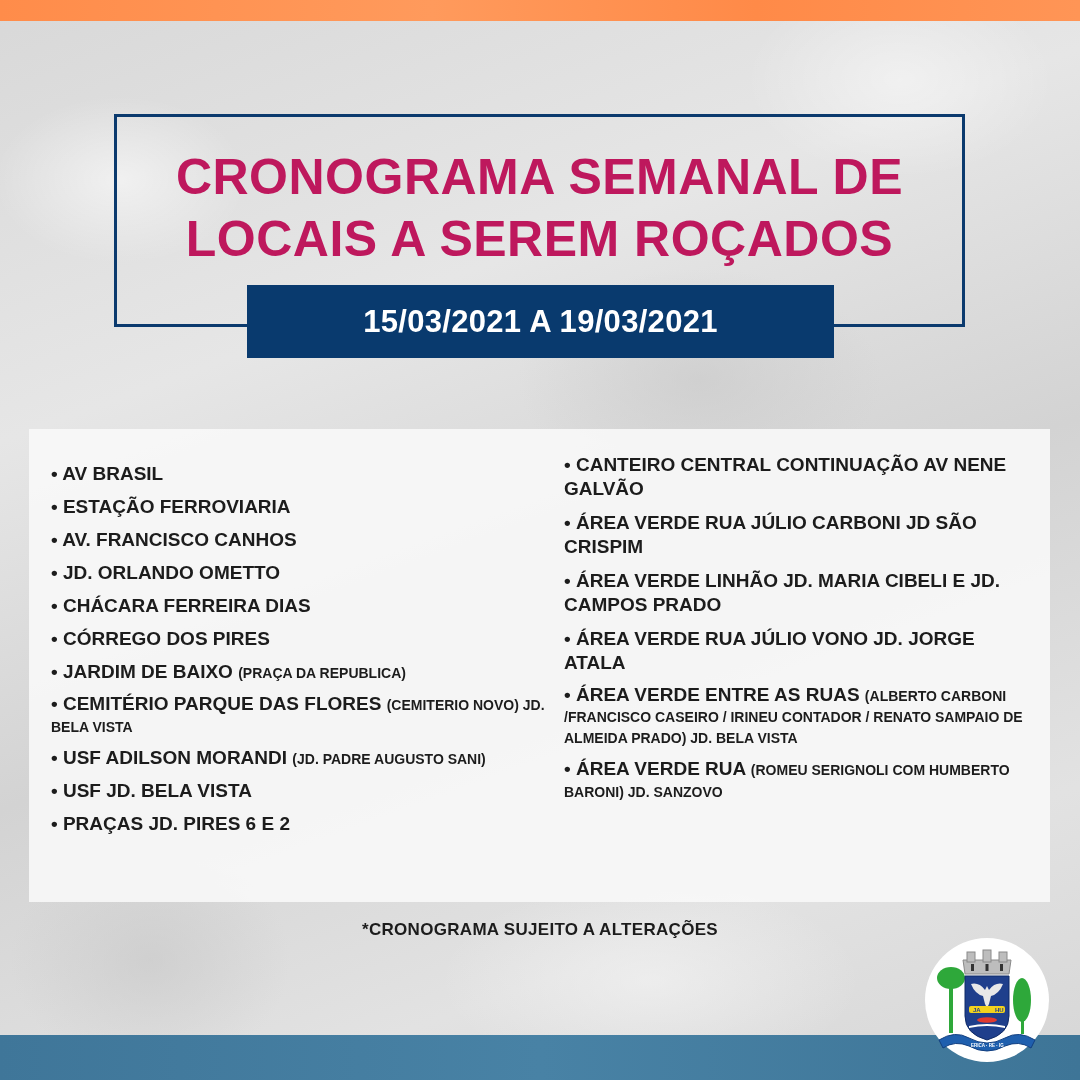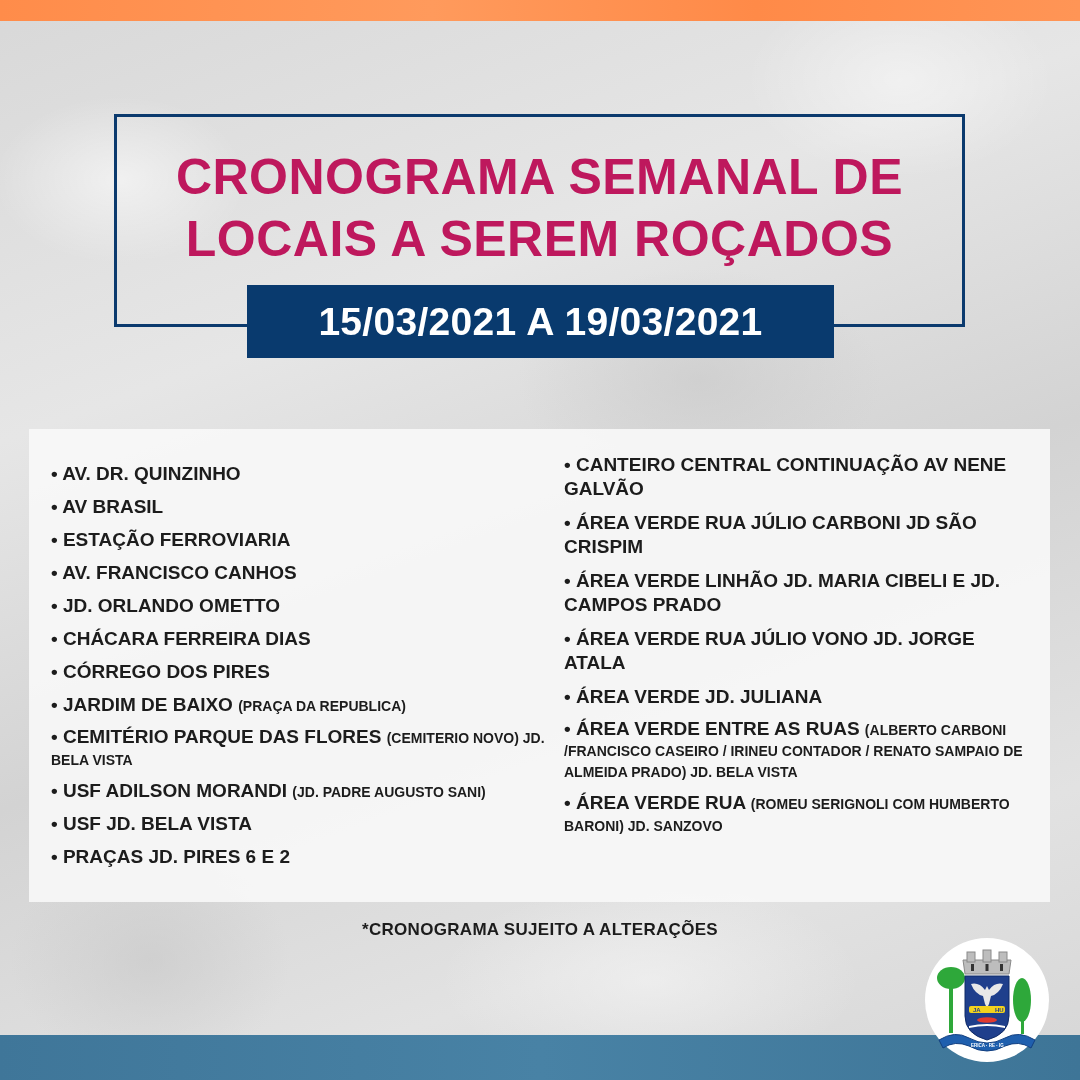--- a/index.html
+++ b/index.html
@@ -36,21 +36,21 @@
       line-height: 62px;
       letter-spacing: 0.5px;
     }
     .title div { white-space: nowrap; }
     .date-box {
       position: absolute; left: 247px; top: 285px; width: 587px; height: 73px;
       background: #093a6e;
       display: flex; align-items: center; justify-content: center;
     }
     .date-text {
-      color: #ffffff; font-weight: bold; font-size: 39px; letter-spacing: 0.3px;
+      color: #ffffff; font-weight: bold; font-size: 31px; letter-spacing: 0.3px;
     }
     .panel {
       position: absolute; left: 29px; top: 429px; width: 1021px; height: 473px;
       background: rgba(248,248,248,0.9);
     }
     .col {
       position: absolute; top: 0;
       color: #1c1c1c;
       font-weight: bold;
     }
@@ -85,40 +85,38 @@
   <div>CRONOGRAMA SEMANAL DE</div>
   <div>LOCAIS A SEREM ROÇADOS</div>
 </div>
 
 <div class="date-box">
   <span class="date-text">15/03/2021 A 19/03/2021</span>
 </div>
 
 <div class="panel">
   <div class="col col-left">
-    <div class="item"><span>•</span> <span>AV. DR. QUINZINHO</span></div>
     <div class="item"><span>•</span> <span>AV BRASIL</span></div>
     <div class="item"><span>•</span> <span>ESTAÇÃO FERROVIARIA</span></div>
     <div class="item"><span>•</span> <span>AV. FRANCISCO CANHOS</span></div>
     <div class="item"><span>•</span> <span>JD. ORLANDO OMETTO</span></div>
     <div class="item"><span>•</span> <span>CHÁCARA FERREIRA DIAS</span></div>
     <div class="item"><span>•</span> <span>CÓRREGO DOS PIRES</span></div>
     <div class="item"><span>•</span> <span>JARDIM DE BAIXO</span> <span class="small">(PRAÇA DA REPUBLICA)</span></div>
     <div class="item" style="line-height:22px;"><span>•</span> <span>CEMITÉRIO PARQUE DAS FLORES</span> <span class="small">(CEMITERIO NOVO) JD. BELA VISTA</span></div>
     <div class="item"><span>•</span> <span>USF ADILSON MORANDI</span> <span class="small">(JD. PADRE AUGUSTO SANI)</span></div>
     <div class="item"><span>•</span> <span>USF JD. BELA VISTA</span></div>
     <div class="item"><span>•</span> <span>PRAÇAS JD. PIRES 6 E 2</span></div>
   </div>
 
   <div class="col col-right">
     <div class="item"><span>•</span> <span>CANTEIRO CENTRAL CONTINUAÇÃO AV NENE GALVÃO</span></div>
     <div class="item"><span>•</span> <span>ÁREA VERDE RUA JÚLIO CARBONI JD SÃO CRISPIM</span></div>
     <div class="item"><span>•</span> <span>ÁREA VERDE LINHÃO JD. MARIA CIBELI E JD. CAMPOS PRADO</span></div>
     <div class="item"><span>•</span> <span>ÁREA VERDE RUA JÚLIO VONO JD. JORGE ATALA</span></div>
-    <div class="item"><span>•</span> <span>ÁREA VERDE JD. JULIANA</span></div>
     <div class="item" style="line-height:20px;"><span>•</span> <span>ÁREA VERDE ENTRE AS RUAS</span> <span class="small">(ALBERTO CARBONI /FRANCISCO CASEIRO / IRINEU CONTADOR / RENATO SAMPAIO DE ALMEIDA PRADO) JD. BELA VISTA</span></div>
     <div class="item" style="line-height:22px;"><span>•</span> <span>ÁREA VERDE RUA</span> <span class="small">(ROMEU SERIGNOLI COM HUMBERTO BARONI) JD. SANZOVO</span></div>
   </div>
 </div>
 
 <div class="note">*CRONOGRAMA SUJEITO A ALTERAÇÕES</div>
 
 <div class="bottom-bar"></div>
 
 <div class="logo">

